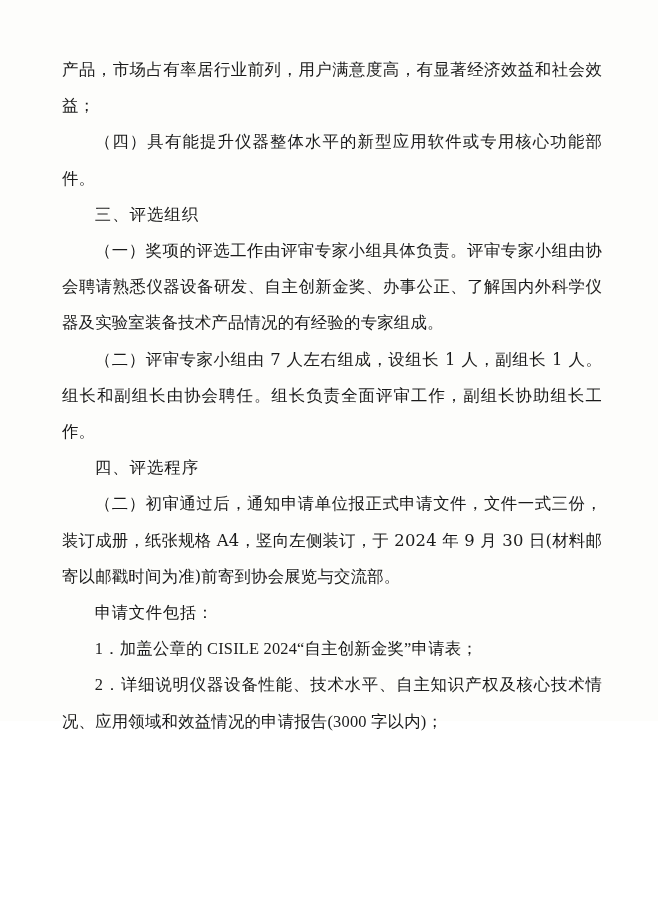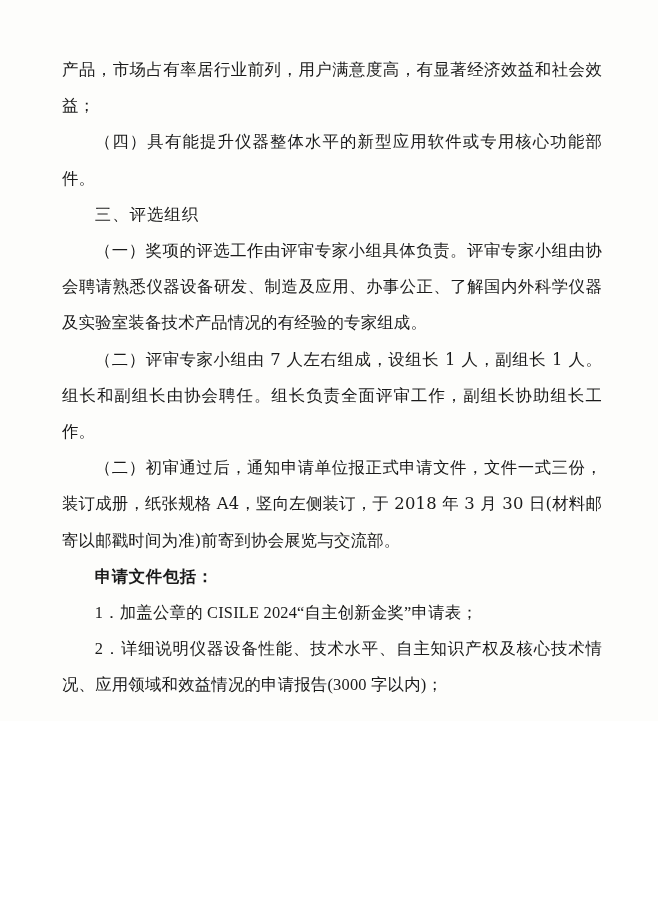--- a/index.html
+++ b/index.html
@@ -39,48 +39,49 @@
   .para-flush {
     text-indent: 0;
   }
   .heading {
     text-indent: 2em;
     font-weight: normal;
     letter-spacing: 1px;
   }
   .subheading {
     text-indent: 2em;
-    font-weight: bold;
+    font-weight: normal;
     letter-spacing: 0.6px;
   }
   .num-item {
     text-indent: 2em;
     font-family: Liberation Serif, serif;
   }
 </style>
 </head>
 <body>
 
 <div class="page">
   <div class="doc-body">
 
     <p class="para-flush">产品，市场占有率居行业前列，用户满意度高，有显著经济效益和社会效益；</p>
 
     <p class="para">（四）具有能提升仪器整体水平的新型应用软件或专用核心功能部件。</p>
 
     <p class="heading">三、评选组织</p>
 
-    <p class="para">（一）奖项的评选工作由评审专家小组具体负责。评审专家小组由协会聘请熟悉仪器设备研发、制造及应用、办事公正、了解国内外科学仪器及实验室装备技术产品情况的有经验的专家组成。</p>
+    <p class="para">（一）奖项的评选工作由评审专家小组具体负责。评审专家小组由协会聘请熟悉仪器设备研发、自主创新金奖、办事公正、了解国内外科学仪器及实验室装备技术产品情况的有经验的专家组成。</p>
 
     <p class="para">（二）评审专家小组由 7 人左右组成，设组长 1 人，副组长 1 人。组长和副组长由协会聘任。组长负责全面评审工作，副组长协助组长工作。</p>
 
 
+    <p class="heading">四、评选程序</p>
 
 
-    <p class="para">（二）初审通过后，通知申请单位报正式申请文件，文件一式三份，装订成册，纸张规格 A4，竖向左侧装订，于 2018 年 3 月 30 日(材料邮寄以邮戳时间为准)前寄到协会展览与交流部。</p>
+    <p class="para">（二）初审通过后，通知申请单位报正式申请文件，文件一式三份，装订成册，纸张规格 A4，竖向左侧装订，于 2024 年 9 月 30 日(材料邮寄以邮戳时间为准)前寄到协会展览与交流部。</p>
 
     <p class="subheading">申请文件包括：</p>
 
     <p class="num-item">1．加盖公章的 CISILE 2024“自主创新金奖”申请表；</p>
 
     <p class="num-item">2．详细说明仪器设备性能、技术水平、自主知识产权及核心技术情况、应用领域和效益情况的申请报告(3000 字以内)；</p>
 
   </div>
 </div>
 

